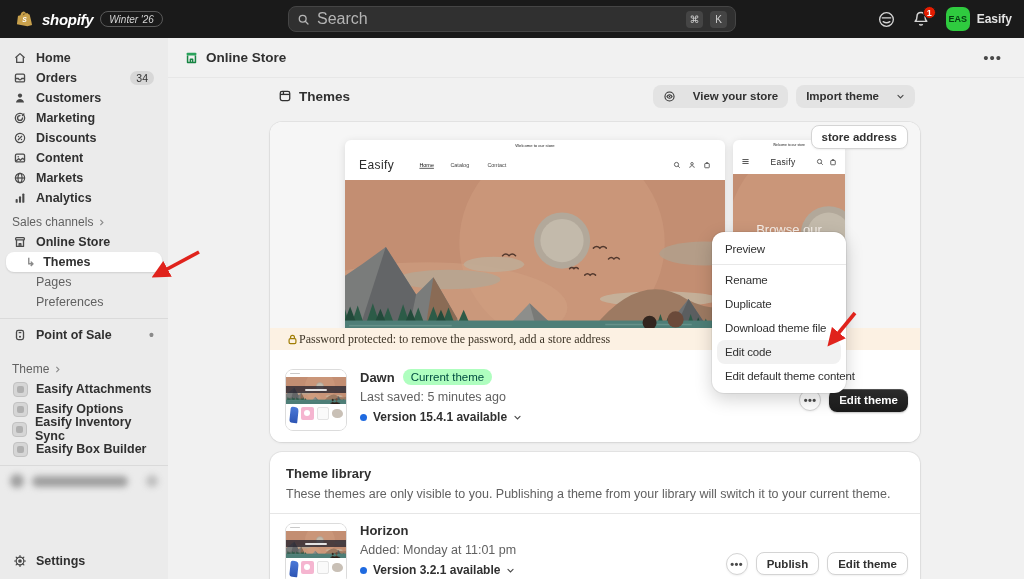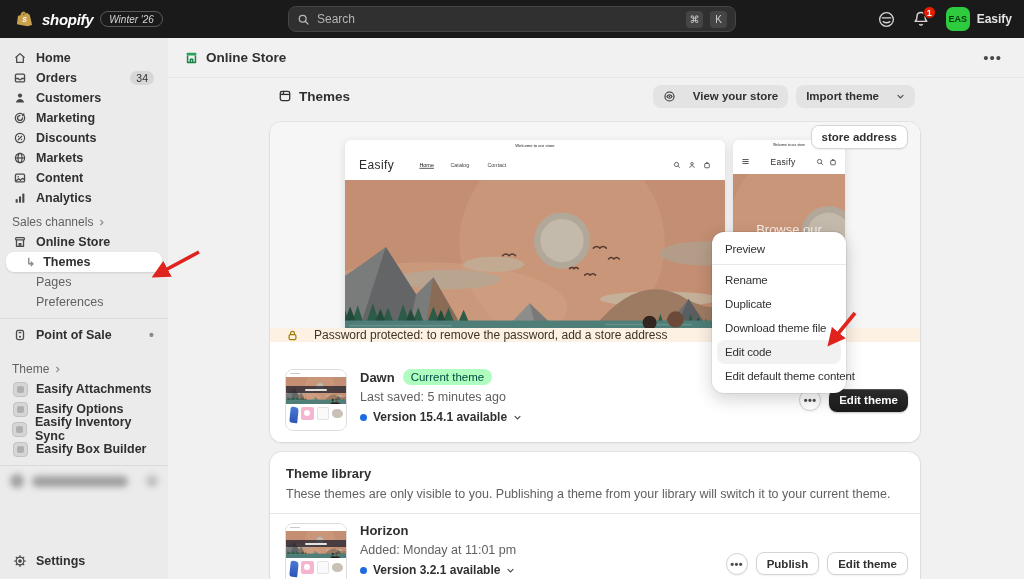--- a/index.html
+++ b/index.html
@@ -6,21 +6,21 @@
   html,body { width:1024px; height:579px; overflow:hidden; }
   body { font-family:"Liberation Sans",sans-serif; font-size:13px; color:#303030; background:#f1f1f1; position:relative; }
   svg { display:block; }
 
   
   .topbar { position:absolute; top:0; left:0; width:1024px; height:38px; background:#1a1a1a; z-index:50; display:flex; align-items:center; }
   .brand { display:flex; align-items:center; gap:7px; margin-left:16px; }
   .brand-name { color:#fff; font-weight:bold; font-size:15px; font-style:italic; letter-spacing:-.3px; }
   .edition-badge { border:1px solid #595959; color:#d5d5d5; font-size:10px; font-style:italic; border-radius:10px; padding:1.5px 8px; }
   .search-box { position:absolute; left:288px; top:6px; width:448px; height:26px; background:#303030; border:1px solid #454545; border-radius:8px; display:flex; align-items:center; gap:7px; padding:0 8px; }
-  .search-box input { background:transparent; border:none; outline:none; color:#e5e5e5; font-size:12px; flex:1; font-family:inherit; }
+  .search-box input { background:transparent; border:none; outline:none; color:#e5e5e5; font-size:16px; flex:1; font-family:inherit; }
   .search-box input::placeholder { color:#b5b5b5; }
   .kbd { width:17px; height:17px; background:#454545; border-radius:4px; color:#cfcfcf; font-size:10px; display:flex; align-items:center; justify-content:center; }
   .top-right { position:absolute; right:12px; top:0; height:38px; display:flex; align-items:center; gap:16px; }
   .bell-wrap { position:relative; }
   .notif-badge { position:absolute; top:-4px; right:-6px; background:#e51c00; color:#fff; font-size:9px; font-weight:bold; min-width:13px; height:13px; border-radius:7px; display:flex; align-items:center; justify-content:center; padding:0 3px; border:1.5px solid #1a1a1a; }
   .user-chip { display:flex; align-items:center; gap:7px; }
   .avatar { width:24px; height:24px; background:#2fcb3f; border-radius:7px; color:#063c11; font-size:9px; font-weight:bold; display:flex; align-items:center; justify-content:center; }
   .user-name { color:#e3e3e3; font-size:12px; font-weight:600; }
 
   
@@ -70,21 +70,21 @@
   .pd-icons { margin-left:auto; display:flex; gap:7px; align-items:center; }
   .prev-mobile { position:absolute; left:463px; top:18px; width:112px; height:200px; background:#fff; border-radius:6px 6px 0 0; box-shadow:0 2px 8px rgba(0,0,0,.12); }
   .pm-ann { height:9px; display:flex; align-items:center; justify-content:center; overflow:hidden; }
   .pm-ann span { font-size:8px; transform:scale(.42); color:#222; white-space:nowrap; }
   .pm-header { height:25px; display:flex; align-items:center; padding:0 8px; gap:5px; }
   .pm-logo { font-size:8.5px; color:#2b2b2b; letter-spacing:.3px; flex:1; text-align:center; }
   .pm-hero { position:relative; height:166px; overflow:hidden; }
   .pm-hero-text { position:absolute; top:48px; left:0; right:0; text-align:center; color:#f6efe9; font-size:13px; line-height:16px; }
   .pm-btn { position:absolute; top:118px; left:50%; transform:translateX(-50%); width:64px; height:13px; background:#141414; border-radius:2px; }
 
-  .banner { position:absolute; top:206px; left:0; right:0; height:14px; background:#fcf1e3; display:flex; align-items:center; gap:15px; padding:0 16px; font-size:12px; color:#3d3426; }
+  .banner { position:absolute; top:206px; left:0; right:0; height:22px; background:#fcf1e3; display:flex; align-items:center; gap:0; padding:0 16px; font-size:12px; color:#3d3426;font-family:Liberation Serif, serif; }
   .banner-btn { position:absolute; right:12px; top:3px; height:24px; z-index:5; }
 
   .theme-row { position:absolute; top:236px; left:0; right:0; height:84px; background:#fff; display:flex; gap:13px; padding:11px 12px 11px 15px; }
   .thumb { width:62px; height:62px; border-radius:8px; border:1px solid #dcdcdc; overflow:hidden; background:#fff; flex:none; }
   .thumb .t-chrome { height:7px; background:#fff; display:flex; align-items:center; gap:2px; padding:0 4px; }
   .thumb .t-chrome i { width:10px; height:1.5px; background:#c9c9c9; border-radius:1px; }
   .thumb .t-hero { position:relative; }
   .thumb .t-banner { position:absolute; top:9px; left:0; right:0; height:7px; background:rgba(38,36,48,.78); display:flex; align-items:center; justify-content:center; }
   .thumb .t-banner i { width:22px; height:2px; background:rgba(255,255,255,.85); border-radius:1px; }
   .thumb .t-products { height:28px; background:#fff; display:flex; align-items:flex-start; gap:3px; padding:3px 3px 0 4px; }
@@ -279,37 +279,37 @@
           <circle cx="8" cy="8" r="5.3"></circle>
           <path d="M6 10 10 6" stroke-linecap="round"></path>
           <circle cx="6.3" cy="6.3" r=".8" fill="#4a4a4a" stroke="none"></circle>
           <circle cx="9.7" cy="9.7" r=".8" fill="#4a4a4a" stroke="none"></circle>
         </svg>
       </span>
     <span>Discounts</span>
   </div>
   <div class="side-item">
     <span class="ico">
+        <svg width="14" height="14" viewBox="0 0 16 16" fill="none" stroke="#4a4a4a" stroke-width="1.5" stroke-linejoin="round">
+          <rect x="2.8" y="3.5" width="10.4" height="9" rx="1.5"></rect>
+          <circle cx="6" cy="6.5" r=".9" fill="#4a4a4a" stroke="none"></circle>
+          <path d="M3.5 11.5 6.5 8.8l2 1.8 2.4-2.2 1.6 1.4"></path>
+        </svg>
+      </span>
+    <span>Content</span>
+  </div>
+  <div class="side-item">
+    <span class="ico">
         <svg width="14" height="14" viewBox="0 0 16 16" fill="none" stroke="#4a4a4a" stroke-width="1.4">
           <circle cx="8" cy="8" r="5.3"></circle>
           <ellipse cx="8" cy="8" rx="2.3" ry="5.3"></ellipse>
           <path d="M2.7 8h10.6"></path>
         </svg>
       </span>
     <span>Markets</span>
-  </div>
-  <div class="side-item">
-    <span class="ico">
-        <svg width="14" height="14" viewBox="0 0 16 16" fill="none" stroke="#4a4a4a" stroke-width="1.5" stroke-linejoin="round">
-          <rect x="2.8" y="3.5" width="10.4" height="9" rx="1.5"></rect>
-          <circle cx="6" cy="6.5" r=".9" fill="#4a4a4a" stroke="none"></circle>
-          <path d="M3.5 11.5 6.5 8.8l2 1.8 2.4-2.2 1.6 1.4"></path>
-        </svg>
-      </span>
-    <span>Content</span>
   </div>
   <div class="side-item">
     <span class="ico">
         <svg width="14" height="14" viewBox="0 0 16 16" fill="#4a4a4a">
           <rect x="3" y="9" width="2.4" height="4.5" rx="1"></rect>
           <rect x="6.8" y="6" width="2.4" height="7.5" rx="1"></rect>
           <rect x="10.6" y="2.8" width="2.4" height="10.7" rx="1"></rect>
         </svg>
       </span>
     <span>Analytics</span>

